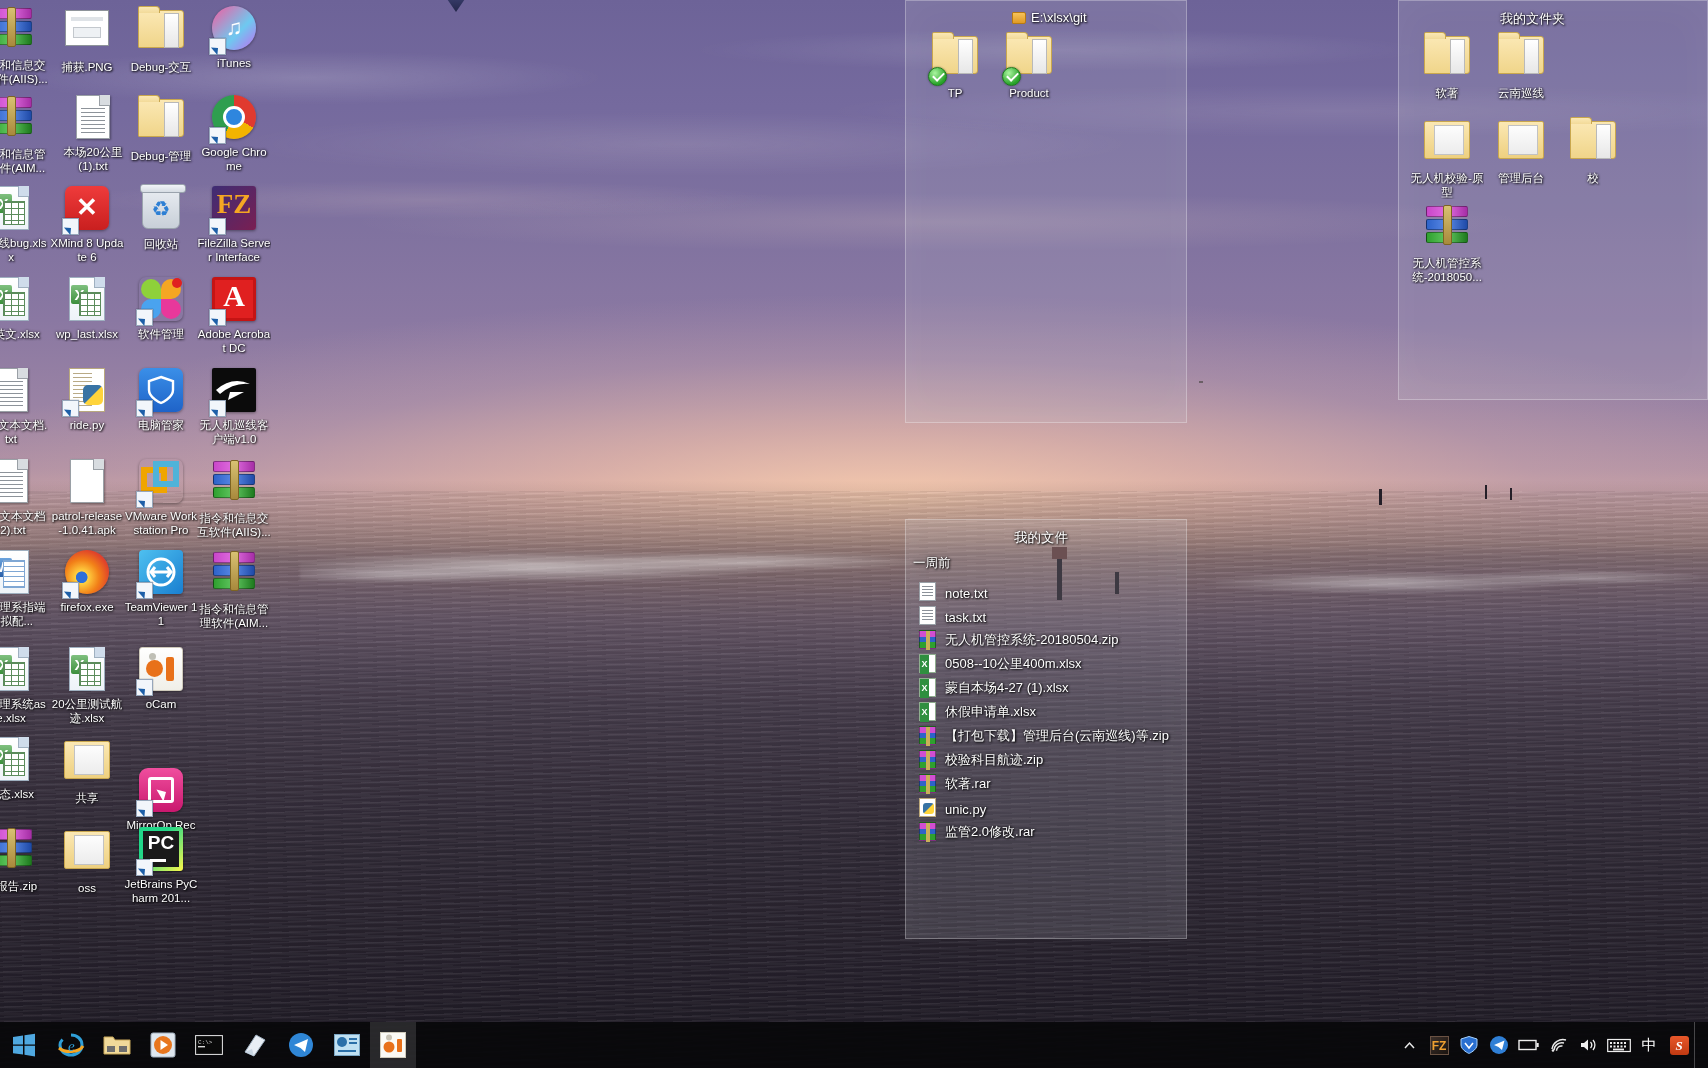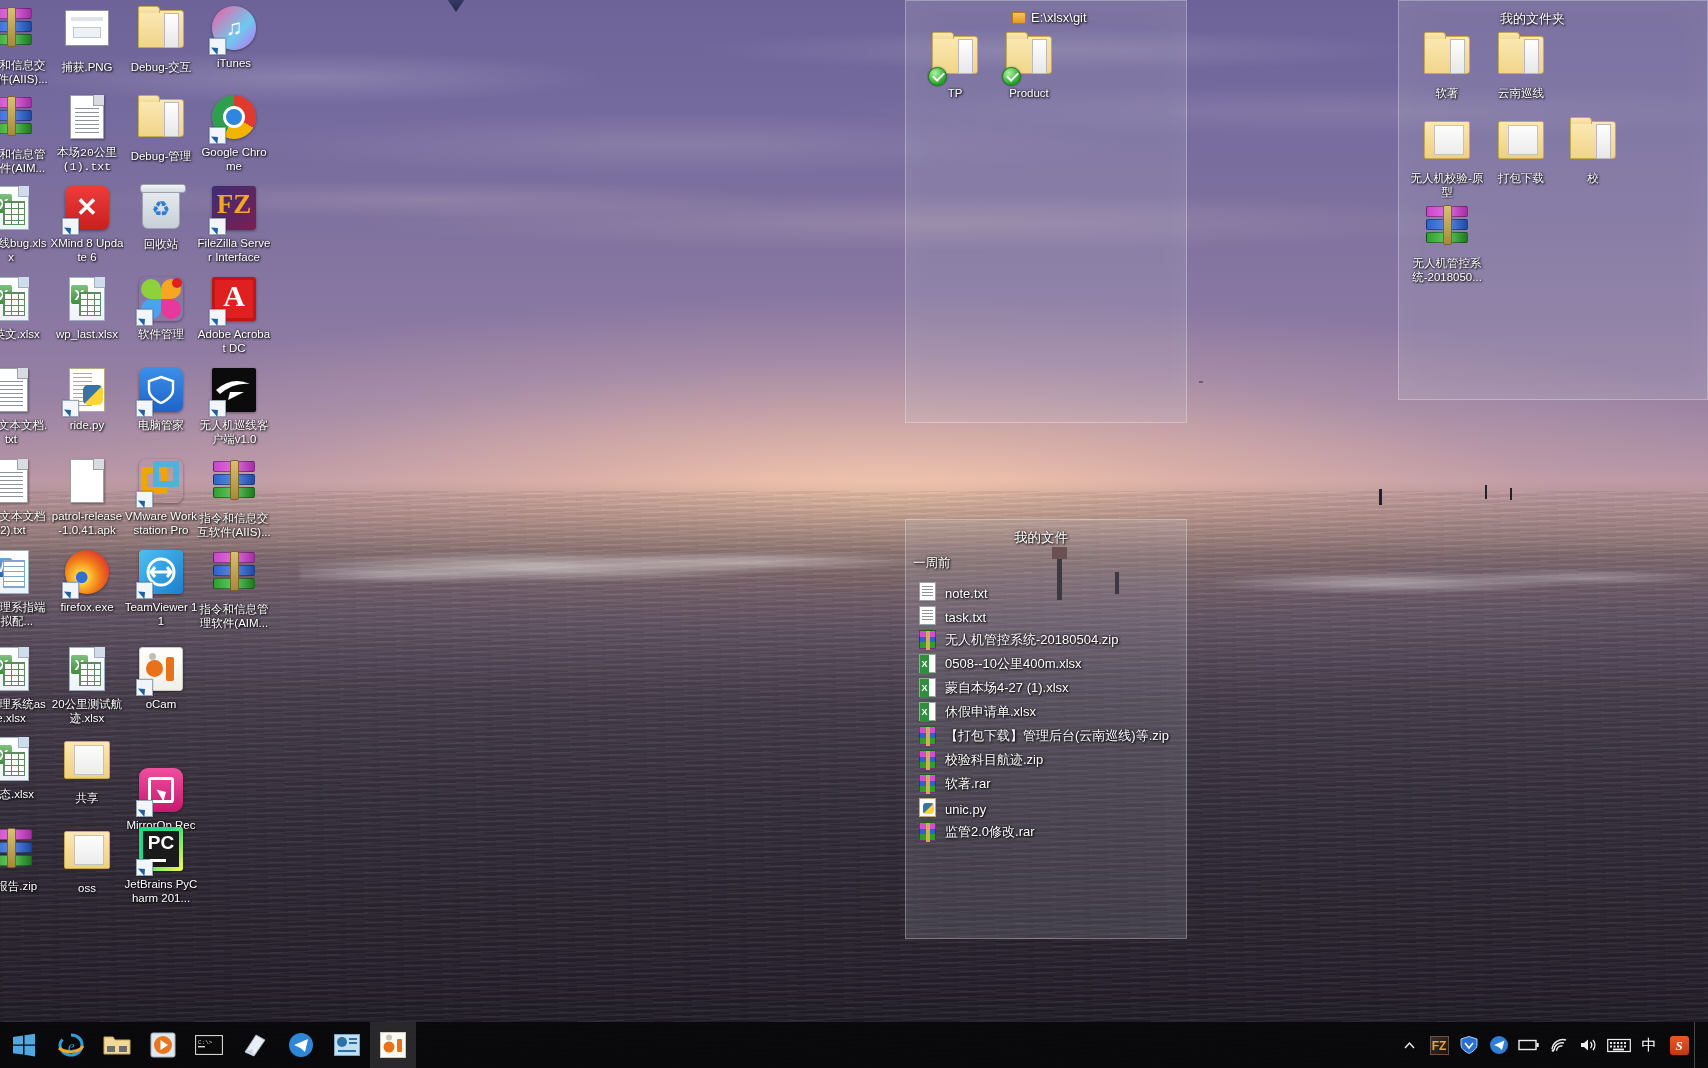--- a/index.html
+++ b/index.html
@@ -352,21 +352,21 @@
       <div class="glyph">
         <div class="ic-rar">
           <i></i>
           <i></i>
           <i></i>
           <b></b>
         </div>
       </div>
       <span class="lbl">指令和信息管理软件(AIM...</span>
     </div>
-    <div class="d-icon" style="left: 50px; top: 93px; font-family: Liberation Mono, monospace;">
+    <div class="d-icon" style="left: 56px; top: 93px;">
       <div class="glyph">
         <div class="ic-doc">
           <div class="lines"></div>
         </div>
       </div>
       <span class="lbl">本场20公里(1).txt</span>
     </div>
     <div class="d-icon" style="left: 124px; top: 93px;">
       <div class="glyph">
         <div class="ic-folder"></div>
@@ -693,21 +693,21 @@
     <div class="d-icon" style="left: 1410px; top: 115px;">
       <div class="glyph">
         <div class="ic-folder-open"></div>
       </div>
       <span class="lbl">无人机校验-原型</span>
     </div>
     <div class="d-icon" style="left: 1484px; top: 115px;">
       <div class="glyph">
         <div class="ic-folder-open"></div>
       </div>
-      <span class="lbl">打包下载</span>
+      <span class="lbl">管理后台</span>
     </div>
     <div class="d-icon" style="left: 1556px; top: 115px;">
       <div class="glyph">
         <div class="ic-folder"></div>
       </div>
       <span class="lbl">校</span>
     </div>
     <div class="d-icon" style="left: 1410px; top: 202px;">
       <div class="glyph">
         <div class="ic-rar">

